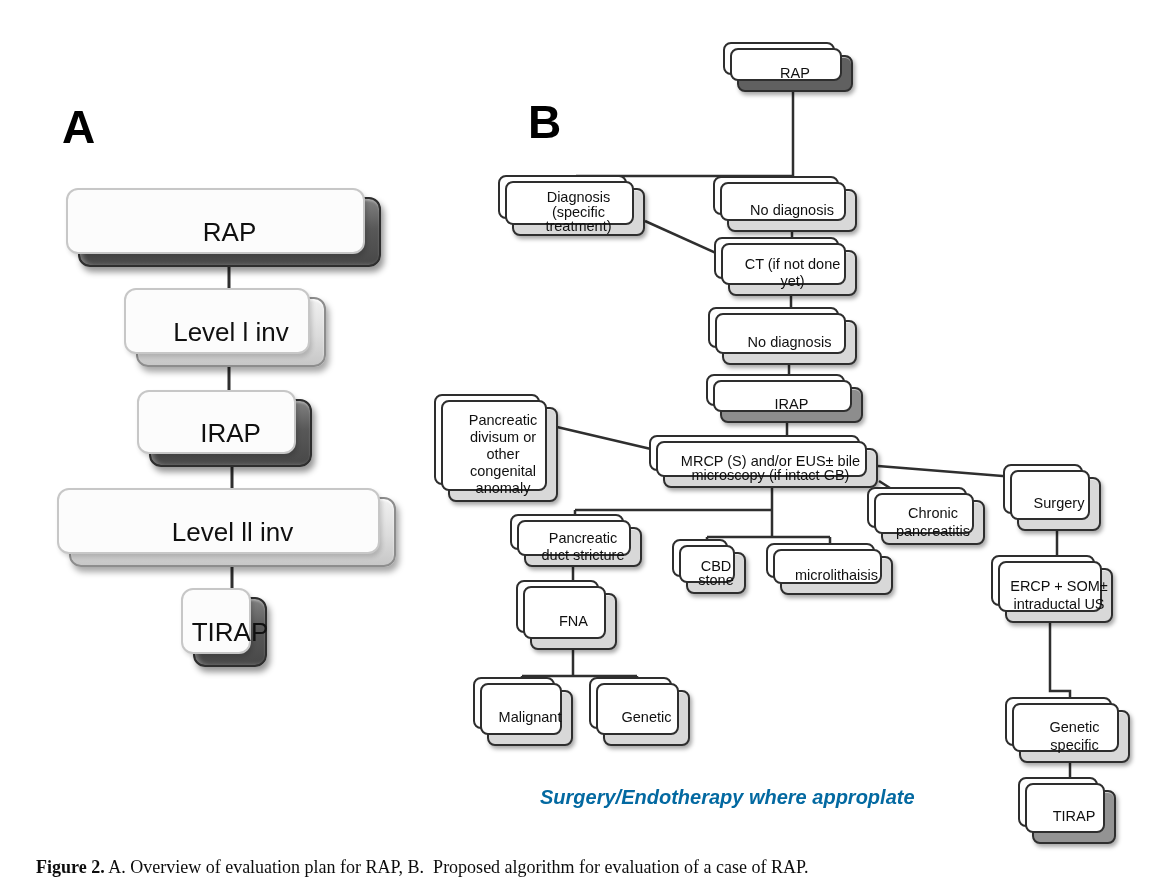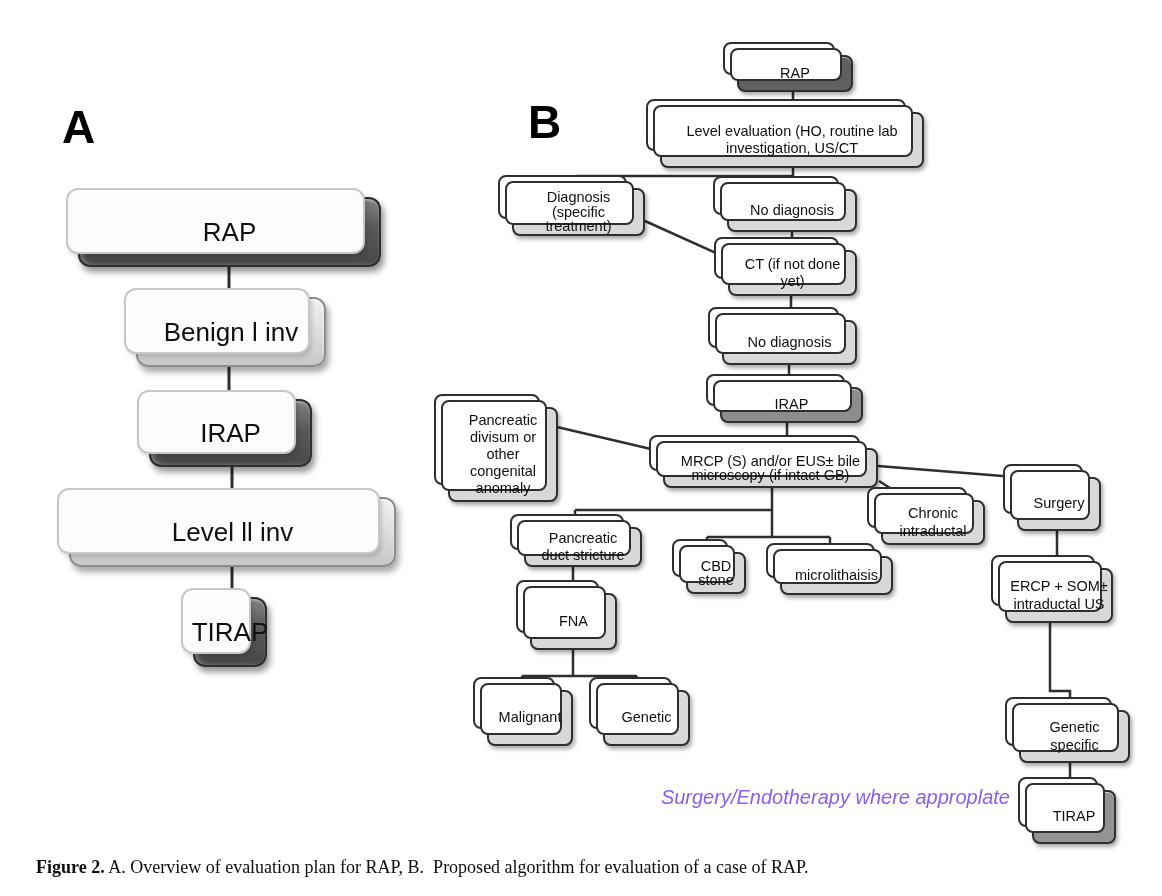--- a/index.html
+++ b/index.html
@@ -55,22 +55,22 @@
     background:linear-gradient(180deg,#f0f0f0 0%,var(--a-light) 55%,#c7c7c7 100%);
     border:2px solid #8d8d8d;
     box-shadow:inset 0 2px 2px rgba(255,255,255,.8), 3px 5px 6px rgba(0,0,0,.35);
   }
 
   .panel-label{
     position:absolute;z-index:1;font-weight:800;font-size:46px;color:#000;
     font-family:"Liberation Sans",sans-serif;
   }
   .note{
-    position:absolute;z-index:1;left:540px;top:786px;width:470px;text-align:right;
-    font-style:italic;font-weight:normal;font-size:20px;color:#8b5cf6;
+    position:absolute;z-index:1;left:540px;top:786px;width:470px;text-align:left;
+    font-style:italic;font-weight:bold;font-size:20px;color:#0369a1;
   }
   .caption{
     position:absolute;z-index:1;left:0;top:857px;width:1162px;text-align:left;
     font-family:"Liberation Serif",serif;font-size:18px;color:#0d0d0d;white-space:pre-wrap;margin-left:36px;
   }
   .cap-bold{font-weight:bold;}
 </style>
 </head>
 <body>
 
@@ -83,46 +83,44 @@
     <path class="ln" d="M792,230 V254 M791,294 V324 M789,363 V390 M787,421 V450"></path>
     <path class="ln" d="M557,427 L668,453"></path>
     <path class="ln" d="M878,466 L1015,477 M879,481 L912,502"></path>
     <path class="ln" d="M772,486 V537 M575,510 H772 M575,510 V529 M707,537 H772 M707,537 V554 M772,537 H830 M830,537 V558"></path>
     <path class="ln" d="M1057,529 V570 M1050,621 V691 H1070 V712 M1070,761 V792"></path>
     <path class="ln" d="M573,565 V595 M573,648 V676 M522,676 H637 M522,676 V692 M637,676 V692"></path>
   </svg>
 
   <div class="panel-label" style="left:62px;top:100px">A</div>
   <div class="node a-node a-dark" style="left:78px;top:197px;width:303px;height:70px">RAP</div>
-  <div class="node a-node a-light" style="left:136px;top:297px;width:190px;height:70px">Benign l inv</div>
+  <div class="node a-node a-light" style="left:136px;top:297px;width:190px;height:70px">Level l inv</div>
   <div class="node a-node a-dark" style="left:149px;top:399px;width:163px;height:68px">IRAP</div>
   <div class="node a-node a-light" style="left:69px;top:497px;width:327px;height:70px">Level ll inv</div>
   <div class="node a-node a-dark" style="left:193px;top:597px;width:74px;height:70px">TIRAP</div>
 
   <div class="panel-label" style="left:528px;top:95px">B</div>
   <div class="node b-node b-dark" style="left:737px;top:55px;width:116px;height:37px">RAP</div>
-  <div class="node b-node" style="left:660px;top:112px;width:264px;height:56px">Level evaluation (HO, routine lab
-investigation, US/CT</div>
   <div class="node b-node lh-tight" style="left:512px;top:188px;width:133px;height:48px">Diagnosis
 (specific
 treatment)</div>
   <div class="node b-node" style="left:727px;top:189px;width:130px;height:43px">No diagnosis</div>
   <div class="node b-node" style="left:728px;top:250px;width:129px;height:46px">CT (if not done
 yet)</div>
   <div class="node b-node" style="left:722px;top:320px;width:135px;height:45px">No diagnosis</div>
   <div class="node b-node b-gray" style="left:720px;top:387px;width:143px;height:36px">IRAP</div>
   <div class="node b-node" style="left:448px;top:407px;width:110px;height:95px">Pancreatic
 divisum or
 other
 congenital
 anomaly</div>
   <div class="node b-node lh-tight" style="left:663px;top:448px;width:215px;height:40px">MRCP (S) and/or EUS± bile
 microscopy (if intact GB)</div>
   <div class="node b-node" style="left:881px;top:500px;width:104px;height:45px">Chronic
-intraductal</div>
+pancreatitis</div>
   <div class="node b-node" style="left:1017px;top:477px;width:84px;height:54px">Surgery</div>
   <div class="node b-node" style="left:524px;top:527px;width:118px;height:40px">Pancreatic
 duct stricture</div>
   <div class="node b-node lh-tight" style="left:686px;top:552px;width:60px;height:42px">CBD
 stone</div>
   <div class="node b-node" style="left:780px;top:556px;width:113px;height:39px">microlithaisis</div>
   <div class="node b-node" style="left:1005px;top:568px;width:108px;height:55px">ERCP + SOM±
 intraductal US</div>
   <div class="node b-node" style="left:530px;top:593px;width:87px;height:57px">FNA</div>
   <div class="node b-node" style="left:487px;top:690px;width:86px;height:56px">Malignant</div>

